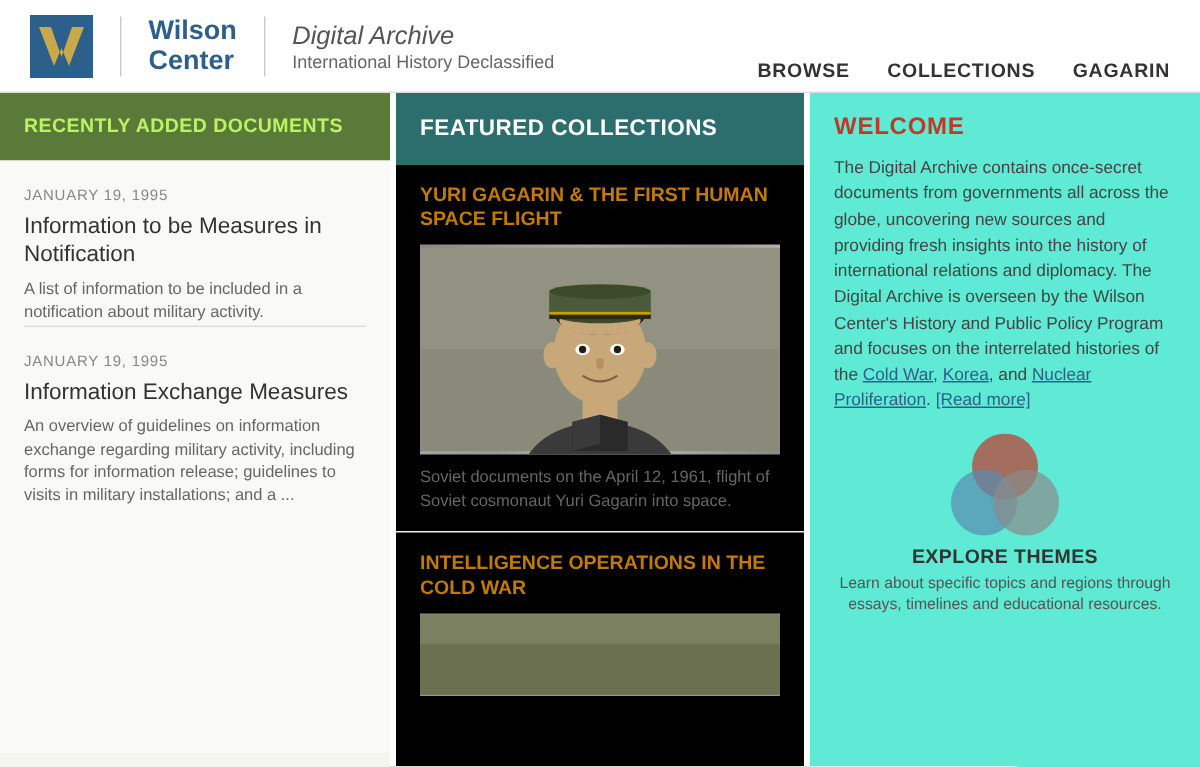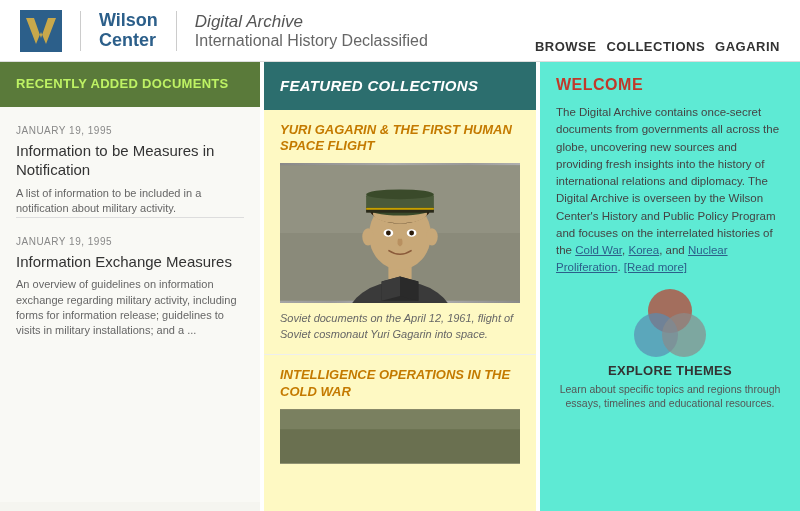--- a/index.html
+++ b/index.html
@@ -38,32 +38,32 @@
       background: #ccc;
       margin: 0 8px;
     }
     .logo-text-main {
       font-size: 18px;
       font-weight: bold;
       color: #2c5f8a;
       line-height: 1.1;
     }
     .logo-text-sub {
-      font-size: 16px;
+      font-size: 12px;
       color: #666;
       display: block;
     }
     .digital-archive-title {
       font-size: 17px;
       color: #555;
       font-style: italic;
     }
     .nav {
       display: flex;
-      gap: 10px;
+      gap: 25px;
       align-items: flex-end;
       margin-top: 32px;
     }
     .nav a {
       text-decoration: none;
       color: #333;
       font-size: 13px;
       font-weight: bold;
       letter-spacing: 0.5px;
     }
@@ -121,23 +121,22 @@
       color: #666;
       line-height: 1.4;
     }
 
     
     .mid-col {
       width: 280px;
       flex-shrink: 0;
       border-left: 4px solid #fff;
       border-right: 4px solid #fff;
-      background: #fef9c3;
-      overflow: hidden;
-      font-style: italic;
+      background: #000000;
+      overflow: hidden;
     }
     .mid-col-header {
       background: #2c6e6e;
       color: #fff;
       padding: 14px 16px;
       font-size: 15px;
       font-weight: bold;
       letter-spacing: 0.3px;
       line-height: 1.3;
     }

